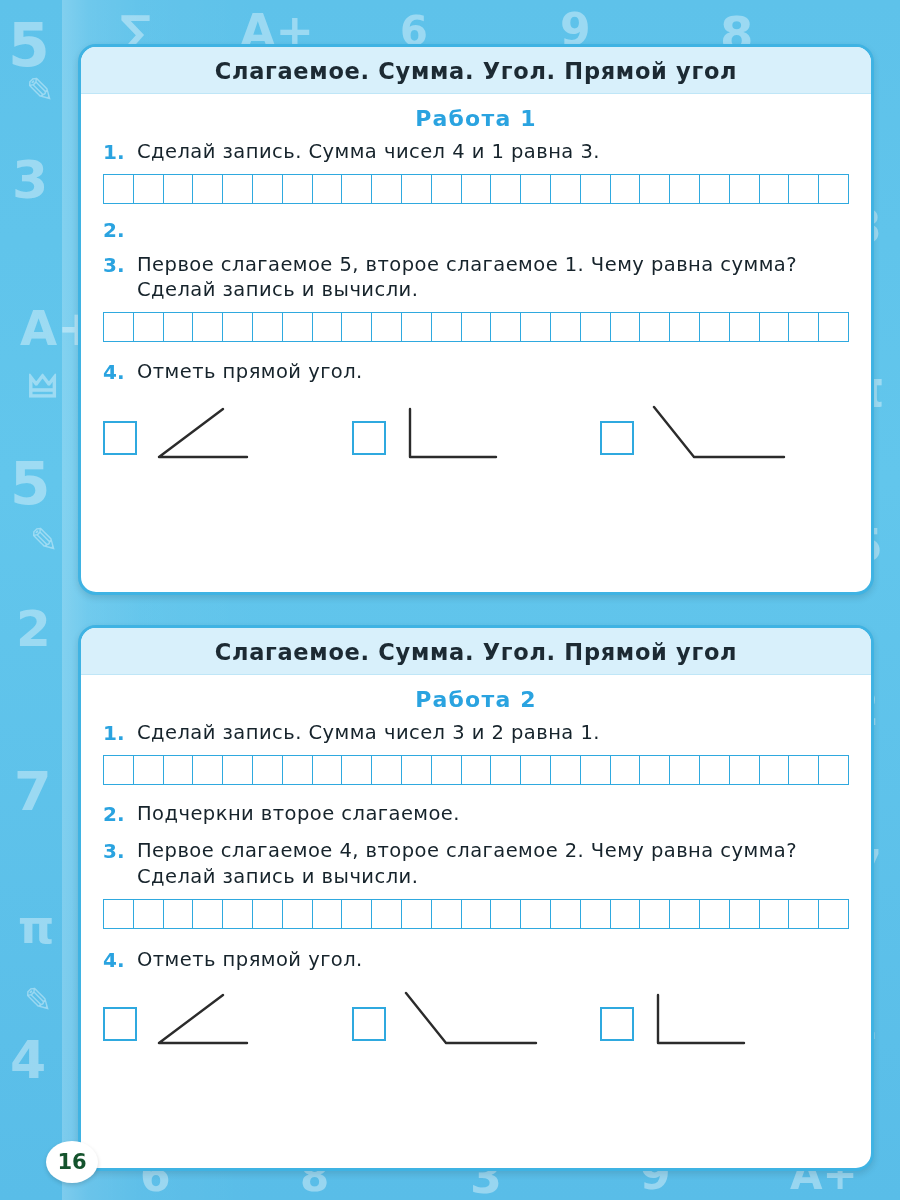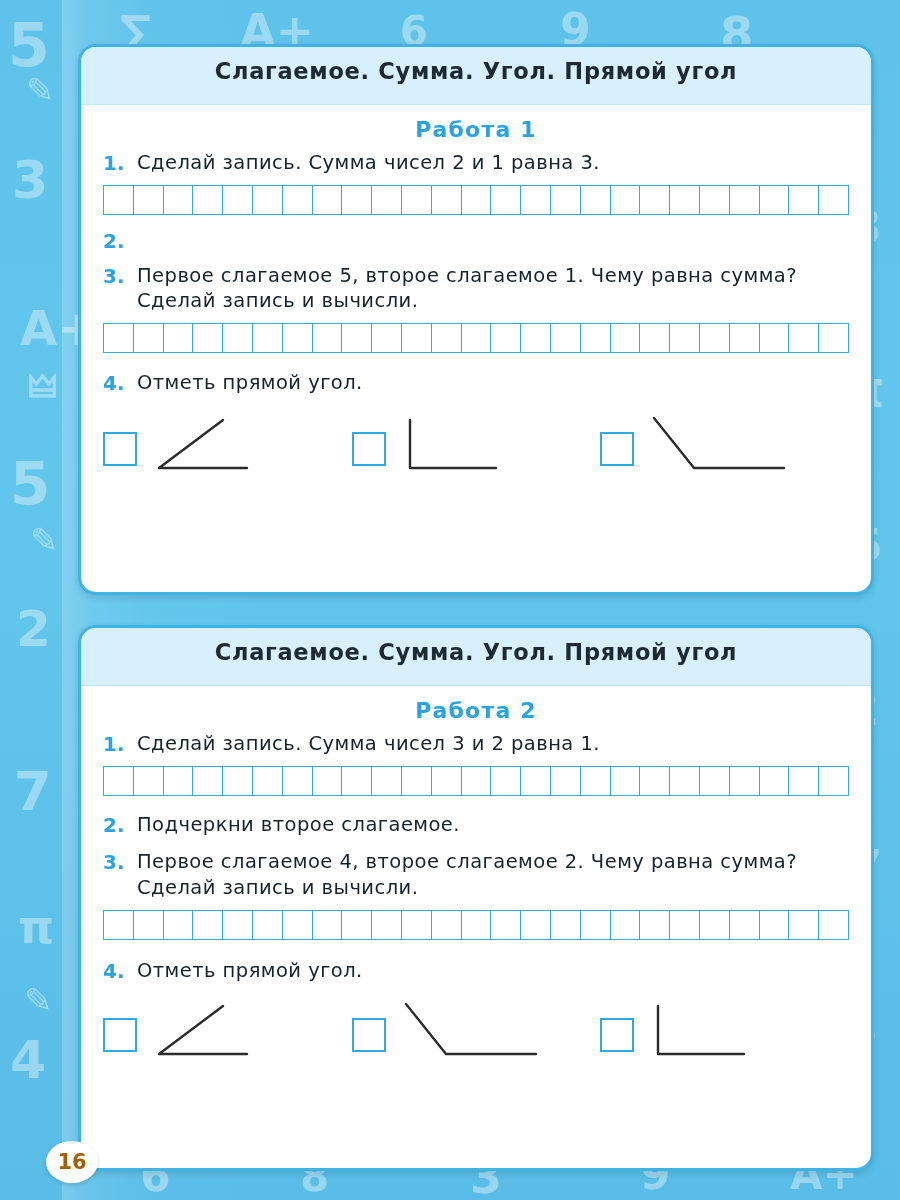--- a/index.html
+++ b/index.html
@@ -67,21 +67,21 @@
     border-radius: 18px;
     box-shadow: 0 3px 7px rgba(0,0,0,.12);
     overflow: hidden;
   }
   #card1 { left: 78px; top: 44px;  width: 790px; height: 545px; }
   #card2 { left: 78px; top: 625px; width: 790px; height: 540px; }
 
   .card-header {
     background: #d8f0fb;
     text-align: center;
-    padding: 11px 0 20px 0;
+    padding: 11px 0 9px 0;
     font-size: 22.5px;
     font-weight: 700;
     color: #1c2a33;
     letter-spacing: .7px;
     border-bottom: 1px solid #bfe6f7;
   }
   .work-title {
     text-align: center;
     color: #2aa3e0;
     font-weight: 700;
@@ -159,21 +159,21 @@
 
   
   #page-number {
     position: absolute;
     left: 46px;
     top: 1141px;
     width: 52px;
     height: 42px;
     border-radius: 26px / 21px;
     background: #ffffff;
-    color: #a16207;
+    color: #14532d;
     font-size: 21px;
     font-weight: 700;
     display: flex;
     align-items: center;
     justify-content: center;
     box-shadow: 0 2px 4px rgba(0,0,0,.15);
   }
 </style>
 </head>
 <body>
@@ -228,21 +228,21 @@
     <div class="ghost-box" style="left:700px; top:1074px;width:46px;  height:30px;"></div>
   </div>
 
   <div class="card" id="card1">
     <div class="card-header">Слагаемое.  Сумма.  Угол.  Прямой угол</div>
     <div class="work-title">Работа  1</div>
 
     <div class="task">
       <div class="task-num">1.</div>
       <div class="task-body">
-        <div class="task-text">Сделай запись.  Сумма чисел 2 и 1 равна 3.</div>
+        <div class="task-text">Сделай запись.  Сумма чисел 4 и 1 равна 3.</div>
       </div>
     </div>
     <div class="grid-row" id="grid-1-1">
         <div class="cell"></div>
         <div class="cell"></div>
         <div class="cell"></div>
         <div class="cell"></div>
         <div class="cell"></div>
         <div class="cell"></div>
         <div class="cell"></div>

